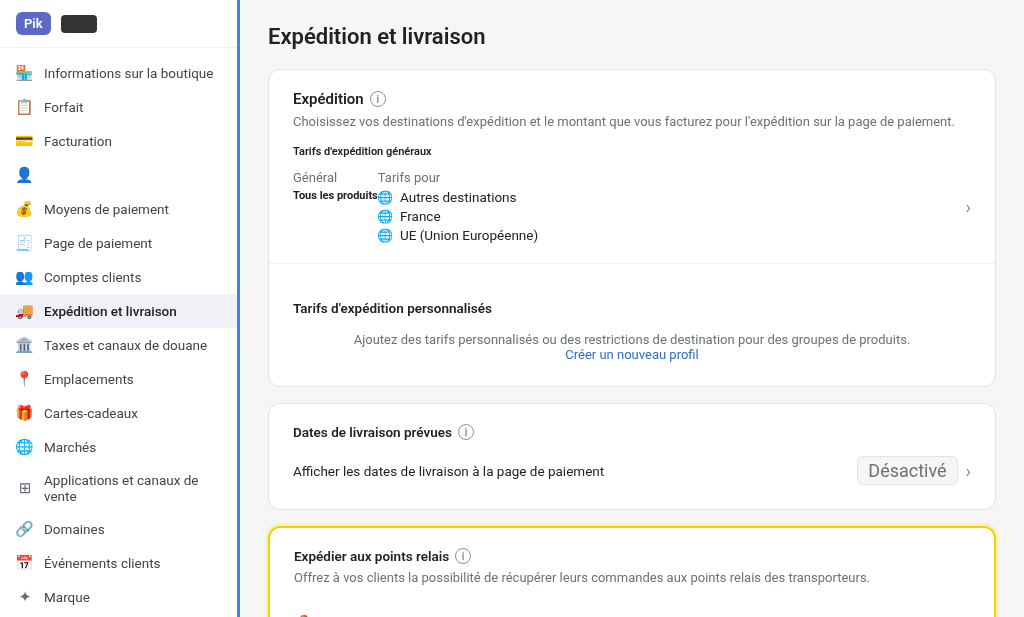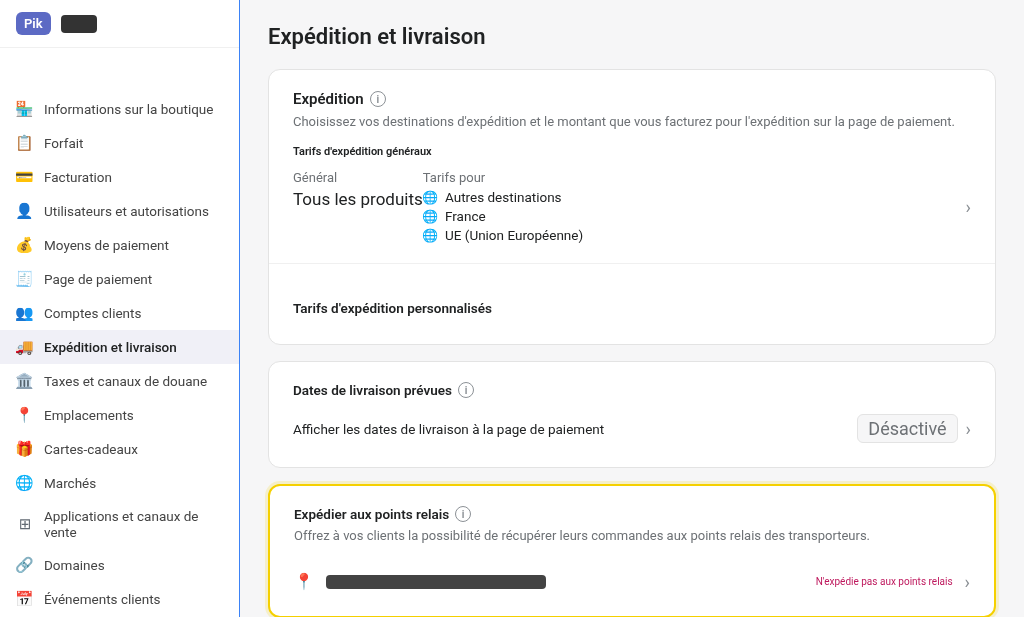--- a/index.html
+++ b/index.html
@@ -1,19 +1,19 @@
 <!DOCTYPE html>
 <html><head>
   <meta charset="utf-8">
   <style>
     * { box-sizing: border-box; margin: 0; padding: 0; }
     body { font-family: -apple-system, BlinkMacSystemFont, 'Segoe UI', Roboto, sans-serif; display: flex; height: 617px; overflow: hidden; background: #f6f6f7; font-size: 14px; }
 
     
-    .sidebar { width: 240px; background: #fff; border-right: 1px solid #3b82f6; display: flex; flex-direction: column; height: 617px; overflow-y: auto; flex-shrink: 0; gap: 36px; }
+    .sidebar { width: 240px; background: #fff; border-right: 3px solid #3b82f6; display: flex; flex-direction: column; height: 617px; overflow-y: auto; flex-shrink: 0; }
     .sidebar-header { display: flex; align-items: center; gap: 10px; padding: 12px 16px; border-bottom: 1px solid #f0f0f0; }
     .logo-badge { background: #5c6ac4; color: #fff; font-size: 13px; font-weight: 600; padding: 4px 8px; border-radius: 6px; }
     .logo-bar { background: #333; width: 36px; height: 18px; border-radius: 4px; }
     .sidebar-nav { padding: 8px 0; }
     .nav-item { display: flex; align-items: center; gap: 10px; padding: 8px 16px; cursor: pointer; color: #444; font-size: 13.5px; border-radius: 0; transition: background 0.15s; }
     .nav-item.active { background: #f0f0f7; font-weight: 500; color: #202223; }
     .nav-icon { width: 18px; height: 18px; display: flex; align-items: center; justify-content: center; flex-shrink: 0; color: #636b74; font-size: 15px; }
 
     
     .main { flex: 1; overflow-y: auto; padding: 24px 28px; background: #f6f6f7; }
@@ -24,21 +24,21 @@
     .card-section { padding: 20px 24px; }
     .card-section + .card-section { border-top: 1px solid #f0f0f0; }
     .section-title { font-size: 15px; font-weight: 600; color: #202223; display: flex; align-items: center; gap: 6px; margin-bottom: 6px; }
     .section-desc { font-size: 13px; color: #6d7175; margin-bottom: 16px; }
     .info-icon { display: inline-flex; align-items: center; justify-content: center; width: 16px; height: 16px; border-radius: 50%; border: 1.5px solid #8c9196; color: #8c9196; font-size: 10px; font-weight: 700; cursor: pointer; }
 
     
     .tarifs-row { display: flex; align-items: flex-start; }
     .tarif-col { display: flex; flex-direction: column; }
     .tarif-label { font-size: 13px; color: #6d7175; margin-bottom: 4px; }
-    .tarif-value { font-size: 17px; color: #202223; }
+    .tarif-value { font-size: 11px; color: #202223; font-weight: bold; }
     .tarifs-destinations { display: flex; flex-direction: column; gap: 3px; }
     .dest-item { display: flex; align-items: center; gap: 6px; font-size: 13.5px; color: #202223; }
     .globe-icon { color: #636b74; font-size: 13px; }
     .tarifs-row-container { display: flex; justify-content: space-between; align-items: center; }
     .chevron-icon { color: #8c9196; font-size: 18px; }
 
     
     .custom-tarifs-text { font-size: 13px; color: #6d7175; text-align: center; padding: 8px 0 4px; }
     .link { color: #2c6ecb; text-decoration: none; cursor: pointer; }
 
@@ -78,21 +78,20 @@
       <div class="nav-item">
         <span class="nav-icon">📋</span>
         <span>Forfait</span>
       </div>
       <div class="nav-item">
         <span class="nav-icon">💳</span>
         <span>Facturation</span>
       </div>
       <div class="nav-item">
         <span class="nav-icon">👤</span>
-        <span>Utilisateurs et autorisations</span>
       </div>
       <div class="nav-item">
         <span class="nav-icon">💰</span>
         <span>Moyens de paiement</span>
       </div>
       <div class="nav-item">
         <span class="nav-icon">🧾</span>
         <span>Page de paiement</span>
       </div>
       <div class="nav-item">
@@ -176,20 +175,24 @@
                 </div>
             </div>
           </div>
           <span class="chevron-icon">›</span>
         </div>
       </div>
     </div>
 
     <div class="card-section">
       <div class="section-title" style="font-size:13.5px; margin-bottom:8px;margin-top:16px;">Tarifs d'expédition personnalisés</div>
+      <div class="custom-tarifs-text">
+        <span>Ajoutez des tarifs personnalisés ou des restrictions de destination pour des groupes de produits.</span><br>
+        <a class="link">Créer un nouveau profil</a>
+      </div>
     </div>
   </div>
 
   <div class="card">
     <div class="card-section">
       <div class="section-title" style="font-size:13.5px; margin-bottom:12px;">
         <span>Dates de livraison prévues</span>
         <span class="info-icon">i</span>
       </div>
       <div class="delivery-dates-row" style="cursor:pointer;">

